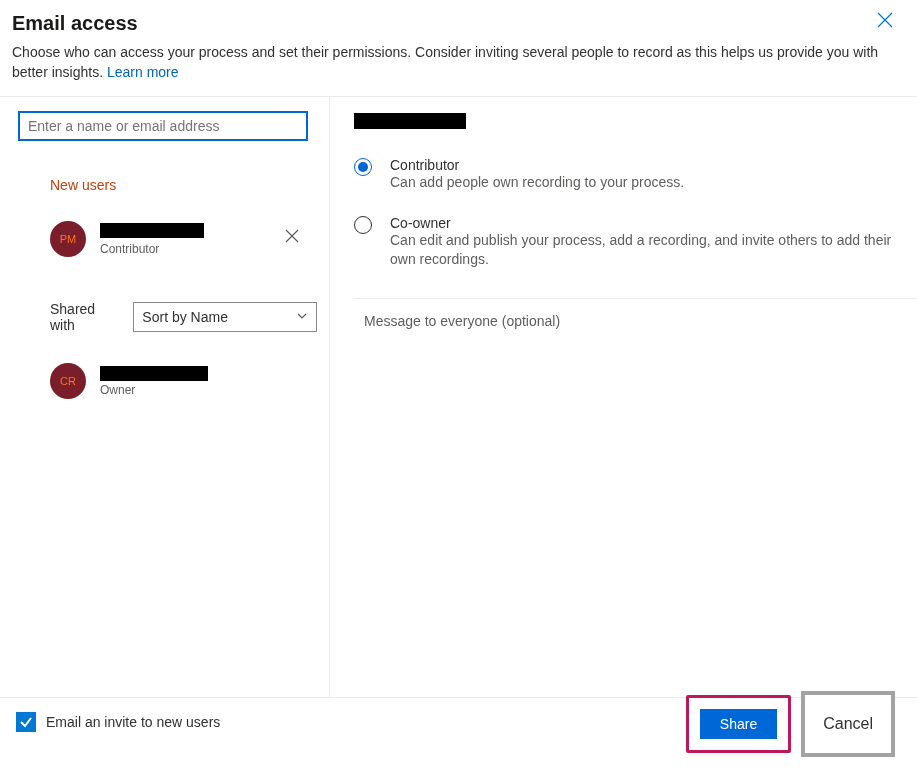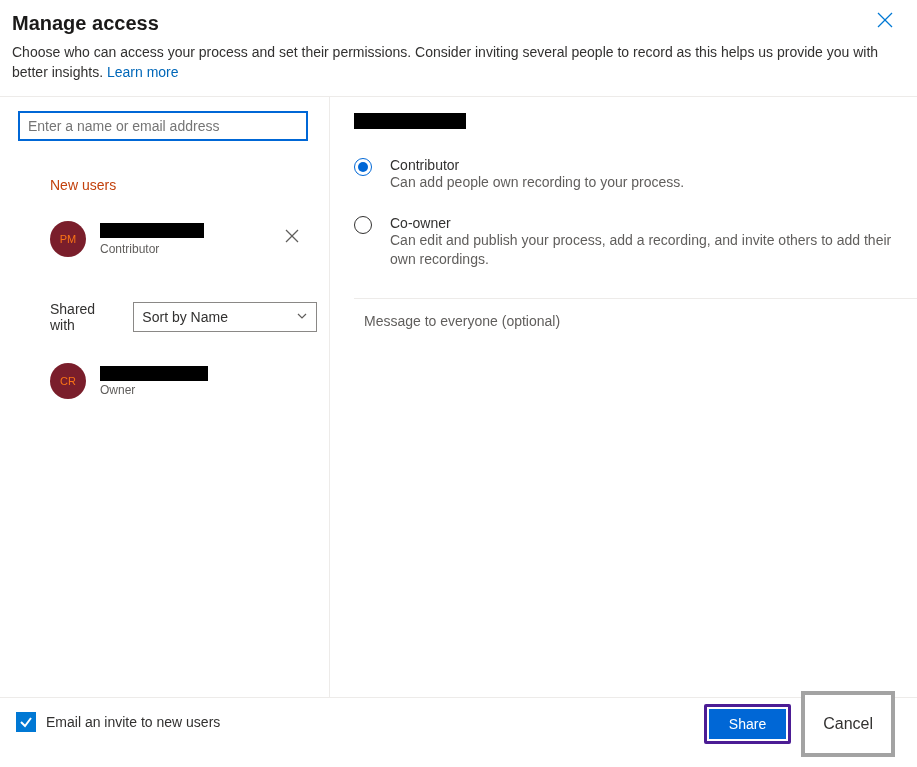--- a/index.html
+++ b/index.html
@@ -175,22 +175,22 @@
     .checkbox svg { width:14px; height:14px; color:#fff; stroke:#fff;}
     .footer {
       position: absolute;
       bottom: 10px;
       right: 22px;
       display:flex;
       gap: 10px;
       align-items:center;
     }
     .highlight-wrap {
-      border: 3px solid #4c1d95;
-      padding: 2px;
+      border: 3px solid #be185d;
+      padding: 11px;
       border-radius: 2px;
     }
     .btn-primary {
       background:#0067d6;
       color:#fff;
       border:none;
       padding: 7px 20px;
       font-size:14px;
       cursor:pointer;
     }
@@ -200,21 +200,21 @@
       border:4px solid #a3a3a3;
       padding: 20px 18px;
       font-size:16px;
       cursor:pointer;
     }
   </style>
 </head>
 <body>
 
 <div class="header">
-  <div class="title">Manage access</div>
+  <div class="title">Email access</div>
   <div class="close-x">
     <svg viewBox="0 0 16 16" fill="none" stroke="currentColor" stroke-width="1.2">
         <line x1="1" y1="1" x2="15" y2="15"></line>
         <line x1="15" y1="1" x2="1" y2="15"></line>
       </svg>
   </div>
 </div>
 
 <div class="subtitle">
   <span>Choose who can access your process and set their permissions. Consider inviting several people to record as this helps us provide you with better insights. </span><a href="#">Learn more</a>

